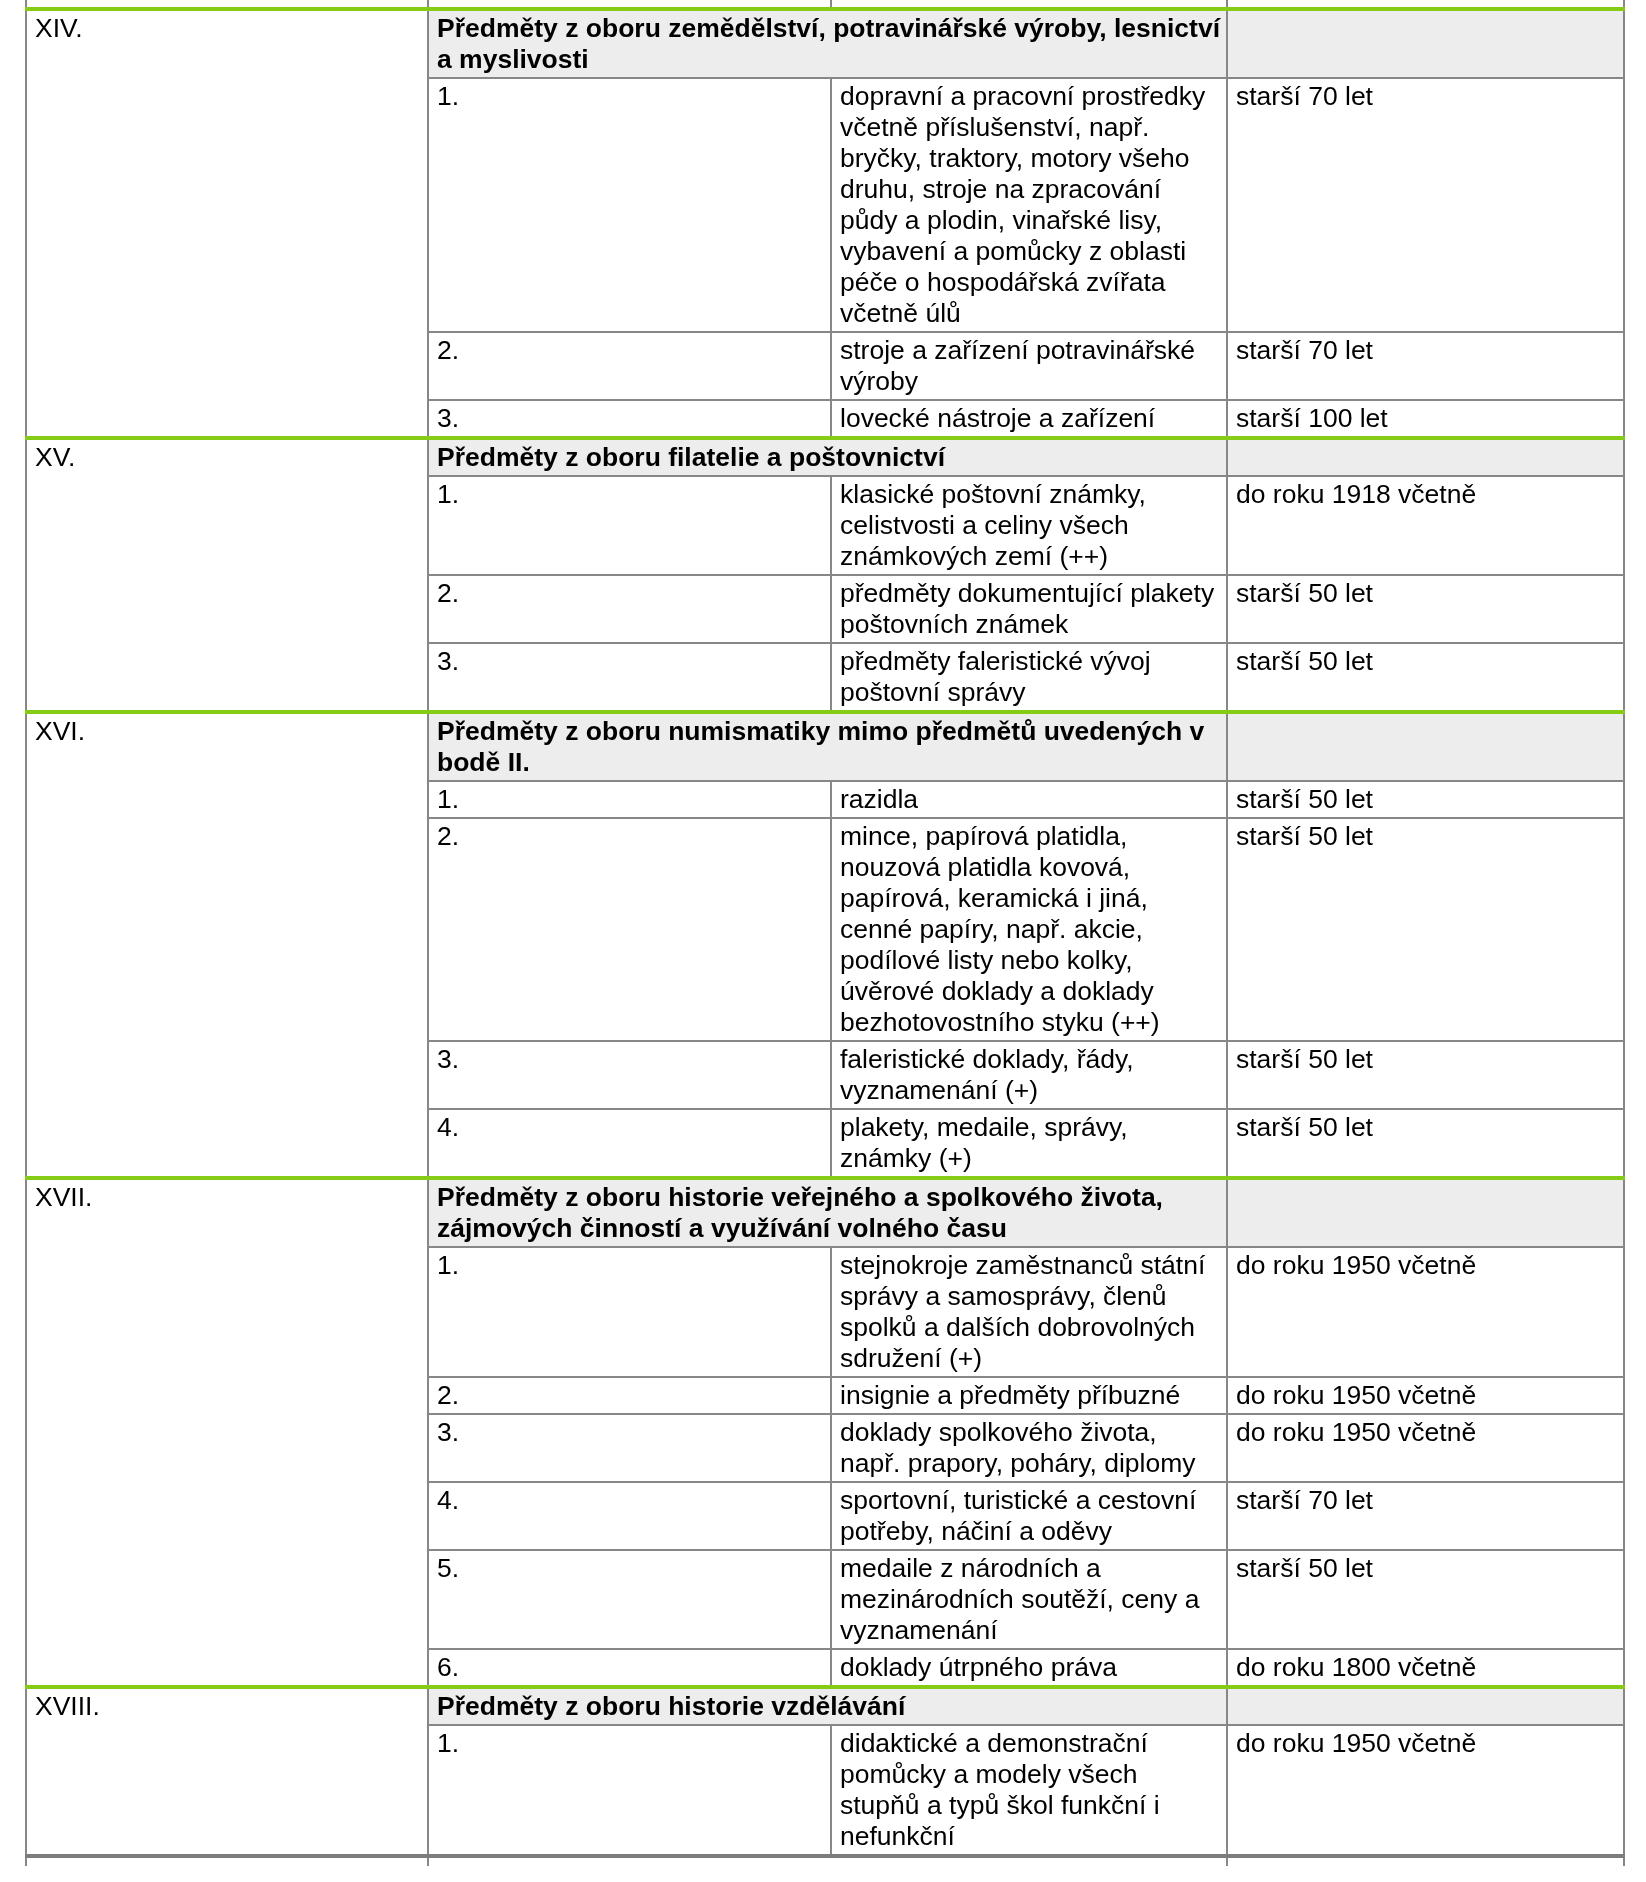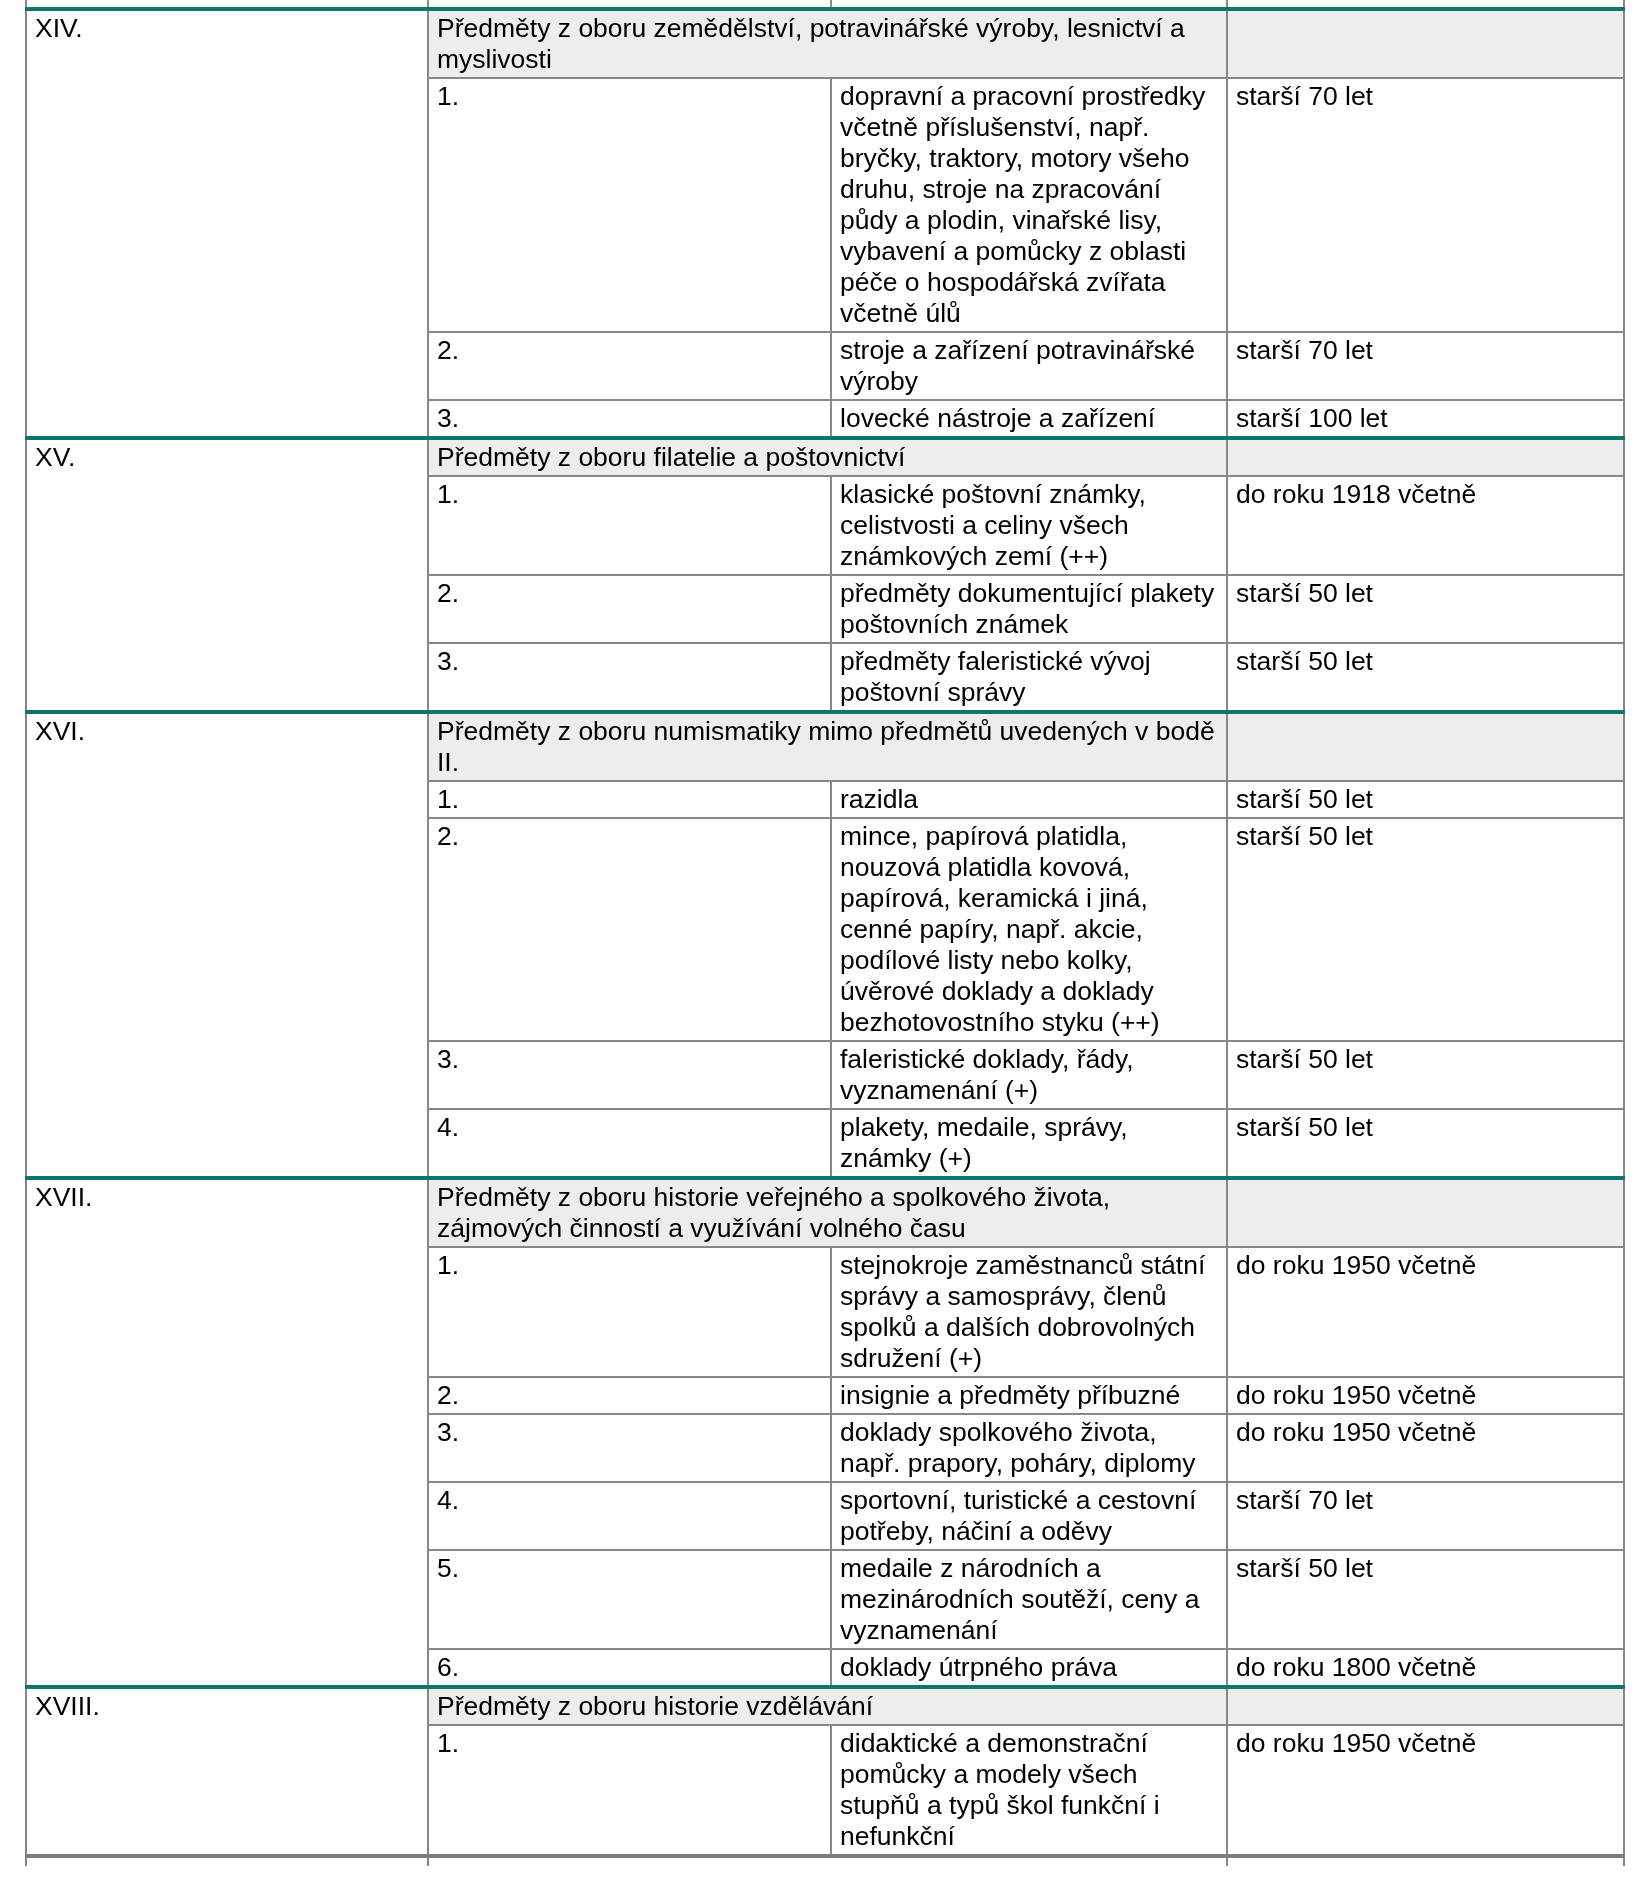--- a/index.html
+++ b/index.html
@@ -28,26 +28,26 @@
   table.antiques td {
     border: 2px solid #878787;
     vertical-align: top;
     padding: 2px 5px 2px 8px;
     font-size: 26.5px;
     line-height: 31px;
     word-wrap: break-word;
     background: #ffffff;
   }
   table.antiques tr.section-row > td {
-    border-top: 4px solid #0f766e;
+    border-top: 4px solid #84cc16;
     margin-left: 43px;
   }
   table.antiques td.header-cell {
     background: #ededed;
-    font-weight: 400;
+    font-weight: 700;
   }
   table.antiques tr.sliver-top > td {
     border-top: 0;
     height: 7px;
     padding: 0;
   }
   table.antiques tr.sliver-bottom > td {
     border-bottom: 0;
     border-top: 4px solid #7d7d7d;
     height: 8px;

